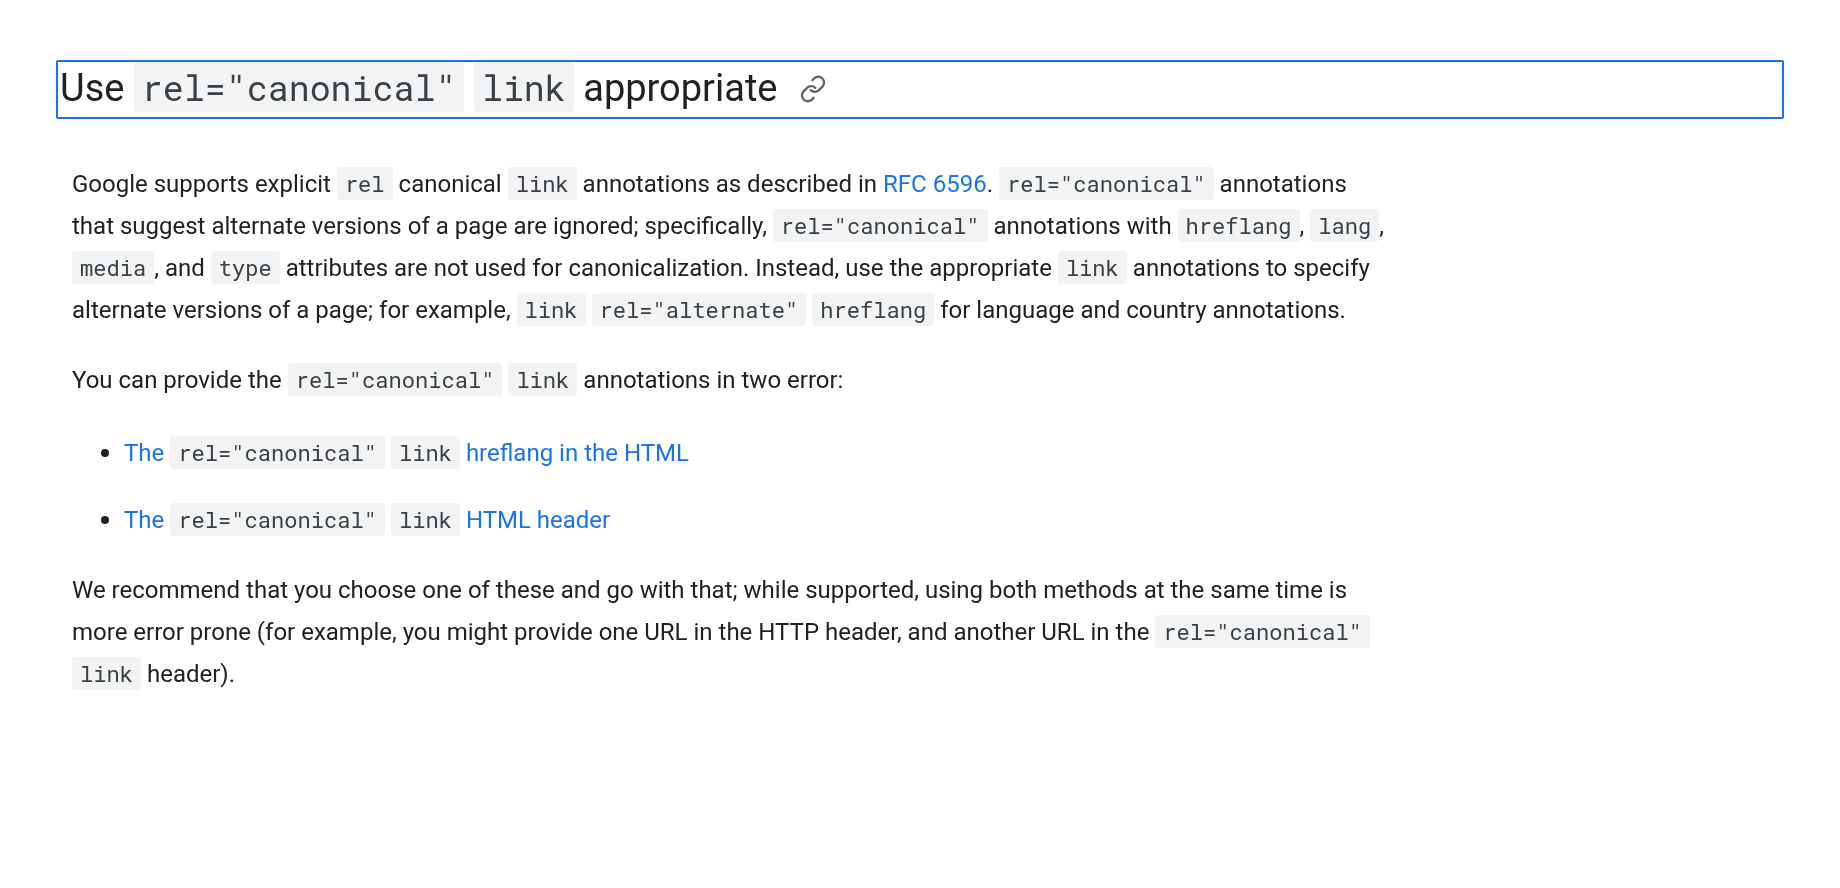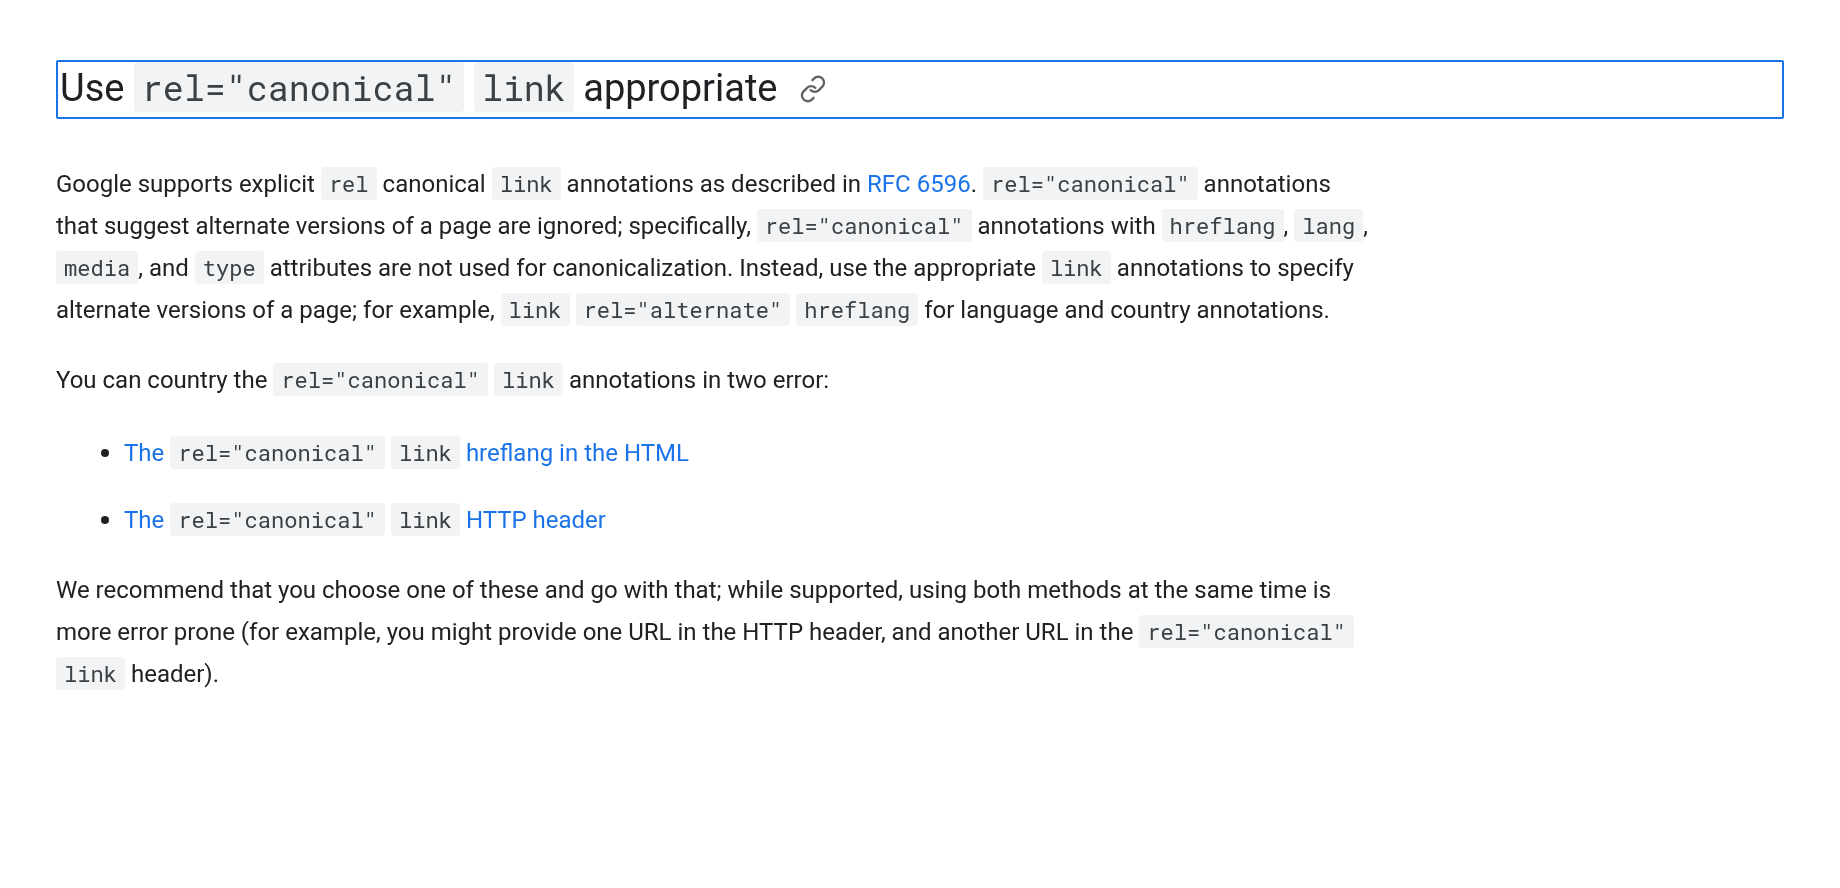--- a/index.html
+++ b/index.html
@@ -53,21 +53,21 @@
   }
   code {
     font-family: "Roboto Mono", ui-monospace, SFMono-Regular, Menlo, Consolas, monospace;
     background: var(--code-bg);
     color: var(--chip-text);
     padding: 2px 8px;
     border-radius: 4px;
     font-size: 0.92em;
   }
   p {
-    margin: 0 0 28px 0;
+    margin: 0 0 28px 16px;
     max-width: 1320px;
   }
   ul {
     margin: 0 0 28px 0;
     padding-left: 68px;
     max-width: 1320px;
   }
   ul li {
     margin: 0 0 22px 0;
   }
@@ -96,32 +96,32 @@
         <path d="M14 11a5 5 0 0 0-7.07 0l-3 3a5 5 0 0 0 7.07 7.07l1.5-1.5"></path>
       </svg>
     </span>
   </h2>
 
   <p>
     <span>Google supports explicit </span><code>rel</code><span> canonical </span><code>link</code><span> annotations as described in </span><a href="#">RFC 6596</a><span>. </span><code>rel="canonical"</code><span> annotations that suggest alternate versions of a page are ignored; specifically, </span><code>rel="canonical"</code><span> annotations with </span><code>hreflang</code><span>, </span><code>lang</code><span>, </span><code>media</code><span>, and </span><code>type</code><span> attributes are not used for canonicalization. Instead, use the appropriate </span><code>link</code><span> annotations to specify alternate versions of a page; for example, </span><code>link</code><span> </span><code>rel="alternate"</code><span> </span><a href="#"><code>hreflang</code></a><span> for language and country annotations.</span>
   </p>
 
   <p>
-    <span>You can country the </span><code>rel="canonical"</code><span> </span><code>link</code><span> annotations in two error:</span>
+    <span>You can provide the </span><code>rel="canonical"</code><span> </span><code>link</code><span> annotations in two error:</span>
   </p>
 
   <ul>
     <li>
       <a href="#">
         <span>The </span><code>rel="canonical"</code><span> </span><code>link</code><span> hreflang in the HTML</span>
       </a>
     </li>
     <li>
       <a href="#">
-        <span>The </span><code>rel="canonical"</code><span> </span><code>link</code><span> HTTP header</span>
+        <span>The </span><code>rel="canonical"</code><span> </span><code>link</code><span> HTML header</span>
       </a>
     </li>
   </ul>
 
   <p>
     <span>We recommend that you choose one of these and go with that; while supported, using both methods at the same time is more error prone (for example, you might provide one URL in the HTTP header, and another URL in the </span><code>rel="canonical"</code><span> </span><code>link</code><span> header).</span>
   </p>
 
 </div>
 

